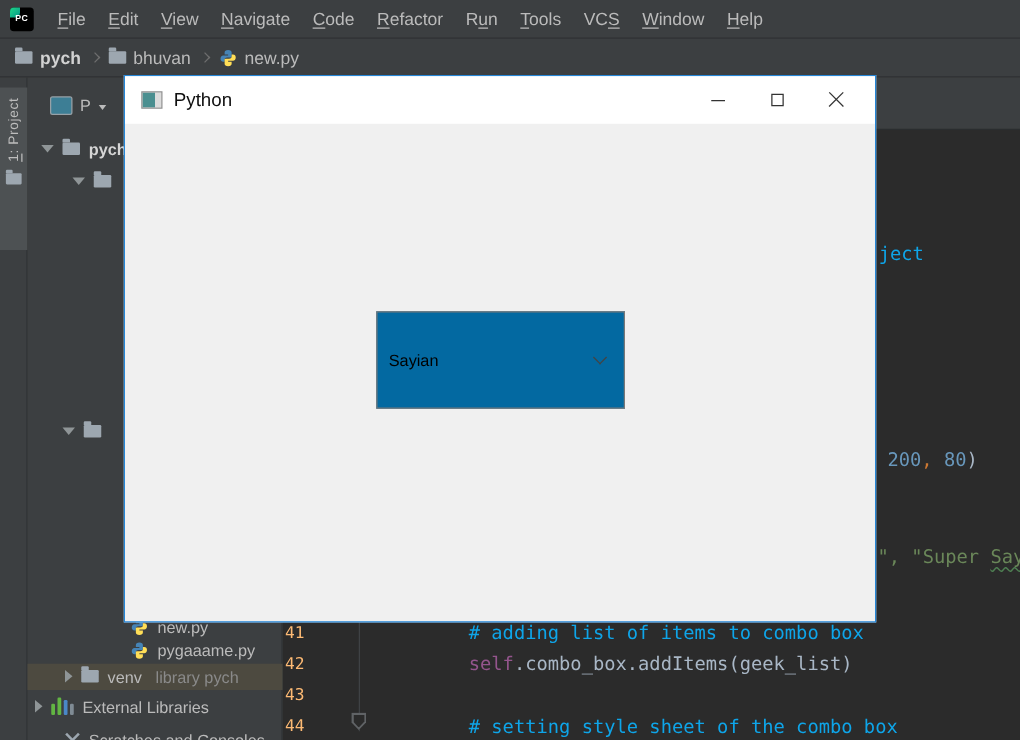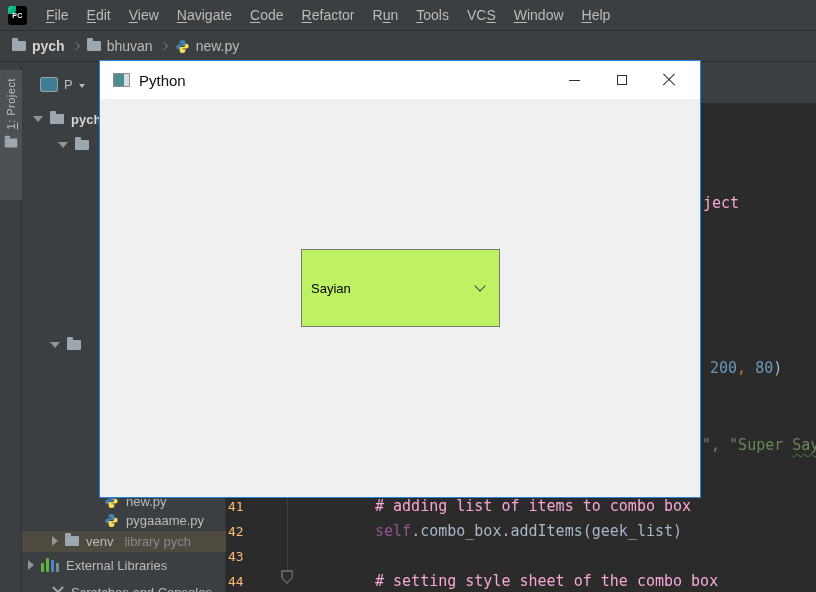--- a/index.html
+++ b/index.html
@@ -79,21 +79,21 @@
   .scr-icon::before { transform:rotate(45deg); }
   .scr-icon::after  { transform:rotate(-45deg); }
 
   
   .tabstrip { position:absolute; left:226px; top:62px; width:590px; height:42px;
               background:#3c3f41; border-bottom:1px solid #2a2d2f; }
   .ln { position:absolute; left:228px; width:26px; font-family:"DejaVu Sans Mono",monospace;
         font-size:13px; color:#fdba74; }
   .code { position:absolute; font-family:"DejaVu Sans Mono",monospace; font-size:15px;
           color:#a9b7c6; white-space:pre; }
-  .c-comment { color:#f9a8d4; }
+  .c-comment { color:#0ea5e9; }
   .c-self    { color:#94558d; }
   .c-plain   { color:#a9b7c6; }
   .c-num     { color:#6897bb; }
   .c-orange  { color:#cc7832; }
   .c-str     { color:#6a8759; }
   .c-typo    { color:#6a8759; text-decoration:underline wavy #4e8052;
                text-decoration-thickness:1px; text-underline-offset:3px; }
   .indent-guide { position:absolute; left:287px; top:495px; width:1px; height:90px; background:#3f4245; }
   .fold-out { position:absolute; left:281px; top:570px; width:12px; height:14px;
               background:#606366;
@@ -113,21 +113,21 @@
   .dlg-btn { width:47px; height:100%; display:flex; align-items:center; justify-content:center; }
   .g-min { width:11px; height:1px; background:#333; }
   .g-max { width:10px; height:10px; border:1px solid #333; }
   .g-close { position:relative; width:14px; height:14px; }
   .g-close::before, .g-close::after { content:""; position:absolute; left:-1px; top:6px;
         width:16px; height:1.2px; background:#333; }
   .g-close::before { transform:rotate(45deg); }
   .g-close::after  { transform:rotate(-45deg); }
 
   .combo { position:absolute; left:201px; top:188px; width:199px; height:78px;
-           background:#bef264; border:1px solid #787878; display:flex; align-items:center;
+           background:#0369a1; border:1px solid #787878; display:flex; align-items:center;
            padding-left:9px; font-size:13px; color:#000; }
   .combo .chev { position:absolute; right:15px; top:50%; width:8px; height:8px;
                  margin-top:-6px; border-right:1.4px solid #444; border-bottom:1.4px solid #444;
                  transform:rotate(45deg); }
 </style>
 </head>
 <body>
 
 <div class="screen">
 

